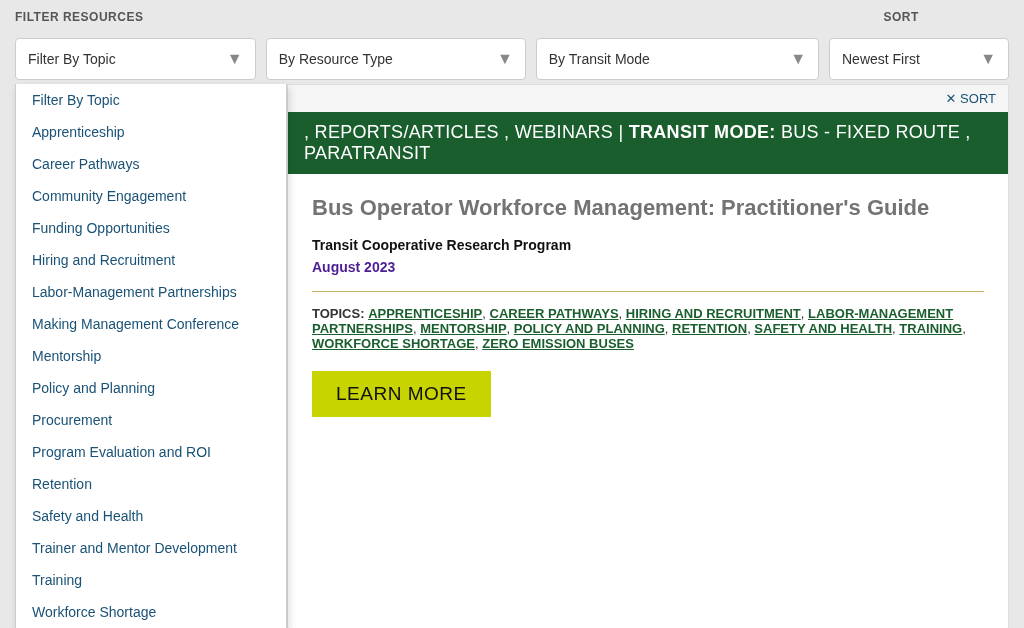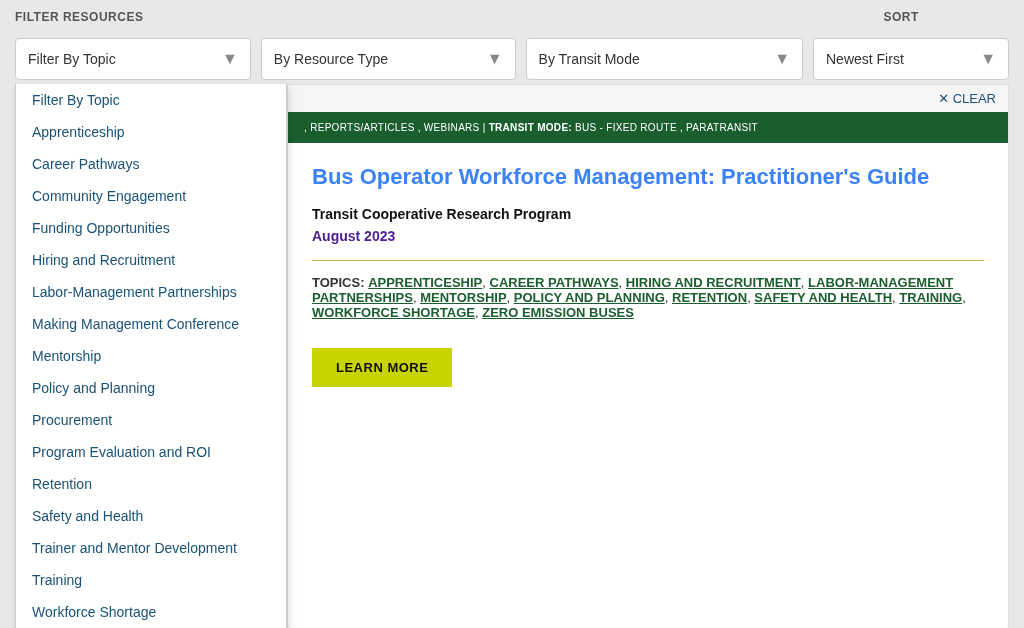--- a/index.html
+++ b/index.html
@@ -16,21 +16,21 @@
       background: #fff; border: 1.5px solid #ccc; border-radius: 4px;
       padding: 8px 12px; cursor: pointer; height: 42px;
     }
     .filter-select .label { color: #333; font-size: 14px; }
     .filter-select .chevron { color: #888; font-size: 16px; margin-left: 8px; }
 
     .filter-topic { width: 248px; }
     .filter-type { width: 268px; padding-left: 12px; }
     .filter-mode { width: 292px; }
     .sort-label { font-size: 12px; font-weight: bold; color: #555; letter-spacing: 0.5px; margin-bottom: 8px; }
-    .sort-select { width: 196px; }
+    .sort-select { width: 180px; }
 
     .main-content { display: flex; gap: 0; margin-top: 4px; }
 
     
     .dropdown-overlay {
       width: 272px;
       background: #fff;
       border: 1px solid #ccc;
       border-top: none;
       box-shadow: 2px 4px 8px rgba(0,0,0,0.15);
@@ -61,53 +61,52 @@
       color: #1a5276;
       font-size: 13px;
       cursor: pointer;
       background: #f5f5f5;
     }
 
     .resource-tag-bar {
       background: #1a5e2e;
       color: #fff;
       padding: 10px 16px;
-      font-size: 10px;
+      font-size: 18px;
       letter-spacing: 0.3px;
     }
     .resource-tag-bar strong { font-weight: bold; }
 
     .resource-body { padding: 20px 24px; }
 
-    .resource-title { font-size: 22px; font-weight: bold; color: #3b82f6; margin-bottom: 14px; line-height: 1.3; }
+    .resource-title { font-size: 22px; font-weight: bold; color: #737373; margin-bottom: 14px; line-height: 1.3; }
 
     .resource-desc { font-size: 14px; color: #444; line-height: 1.6; margin-bottom: 16px; }
 
     .resource-org { font-weight: bold; font-size: 14px; color: #111; margin-bottom: 6px; }
 
     .resource-date { font-weight: bold; font-size: 14px; color: #4c1d95; margin-bottom: 16px; }
 
     .divider { border: none; border-top: 1.5px solid #c8b560; margin-bottom: 14px; }
 
     .topics-line { font-size: 13px; color: #333; margin-bottom: 20px; }
     .topics-line .topic-label { font-weight: bold; }
     .topics-line a { color: #1a5e2e; text-decoration: underline; font-weight: bold; }
 
     .learn-more-btn {
       background: #c8d400;
       color: #111;
-      font-weight: bold;
-      font-size: 13px;
+      font-weight: normal;
+      font-size: 19px;
       padding: 12px 24px;
       border: none;
       cursor: pointer;
       letter-spacing: 0.5px;
       text-transform: uppercase;
       display: inline-block;
-      margin-top: 8px;
     }
   </style>
 </head>
 <body>
 
 <div class="page-wrapper">
 
   <div style="display:flex; align-items:flex-end; gap:20px; margin-bottom:6px;">
     <div style="flex:0 0 auto;">
       <div class="filter-resources-label">FILTER RESOURCES</div>
@@ -160,21 +159,21 @@
           <div class="dropdown-item">Trainer and Mentor Development</div>
           <div class="dropdown-item">Training</div>
           <div class="dropdown-item">Workforce Shortage</div>
         </div>
 
     </div>
 
     <div class="content-panel">
 
       <div class="clear-bar">
-        <span>✕ CLEAR</span>
+        <span>✕ SORT</span>
       </div>
 
       <div class="resource-tag-bar">
         <span>, REPORTS/ARTICLES , WEBINARS | <strong>TRANSIT MODE:</strong> BUS - FIXED ROUTE , PARATRANSIT</span>
       </div>
 
       <div class="resource-body">
         <div class="resource-title">Bus Operator Workforce Management: Practitioner's Guide</div>
         <div class="resource-org">Transit Cooperative Research Program</div>
         <div class="resource-date">August 2023</div>

